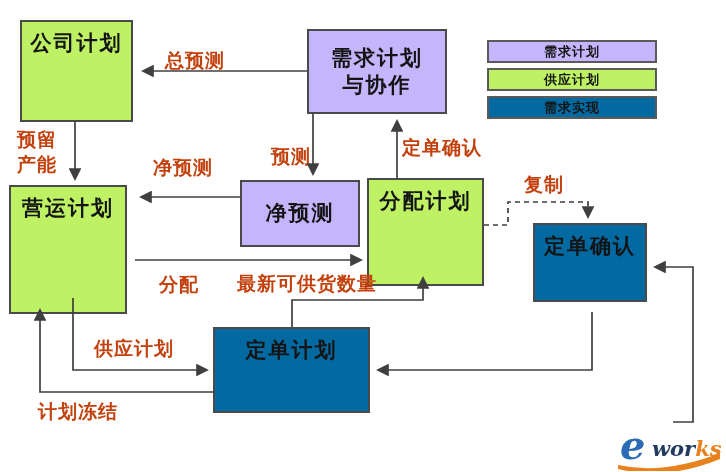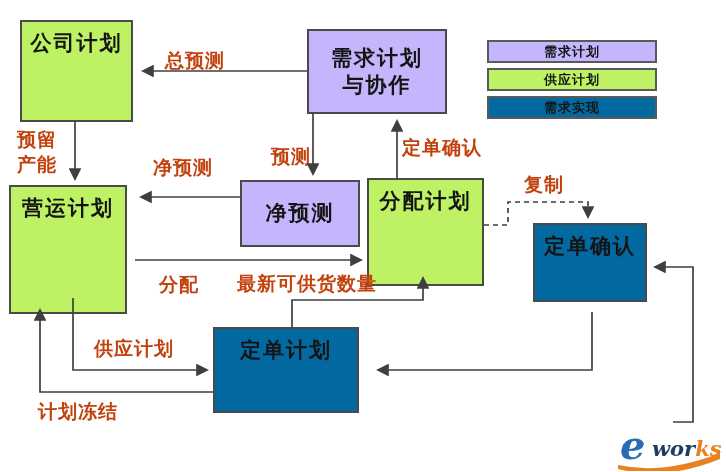--- a/index.html
+++ b/index.html
@@ -52,21 +52,21 @@
 与协作</div>
 
   <div class="box fill-supply top" style="left:9px;top:185px;width:118px;height:129px;">营运计划</div>
 
   <div class="box fill-demand center" style="left:240px;top:180px;width:120px;height:67px;">净预测</div>
 
   <div class="box fill-supply top" style="left:367px;top:178px;width:117px;height:108px;">分配计划</div>
 
   <div class="box fill-realize top" style="left:533px;top:223px;width:114px;height:79px;">定单确认</div>
 
-  <div class="box fill-realize top" style="left:213px;top:327px;width:146px;height:86px;">定单计划</div>
+  <div class="box fill-realize top" style="left:213px;top:327px;width:157px;height:86px;">定单计划</div>
 
 
   <div class="legend-box fill-demand" style="top:40px;">需求计划</div>
   <div class="legend-box fill-supply" style="top:68px;">供应计划</div>
   <div class="legend-box fill-realize" style="top:96px;">需求实现</div>
 
   <div class="edge-label" style="left:165px;top:48px;">总预测</div>
   <div class="edge-label" style="left:17px;top:127px;">预留
 产能</div>
   <div class="edge-label" style="left:271px;top:144px;text-align:right;">预测</div>

